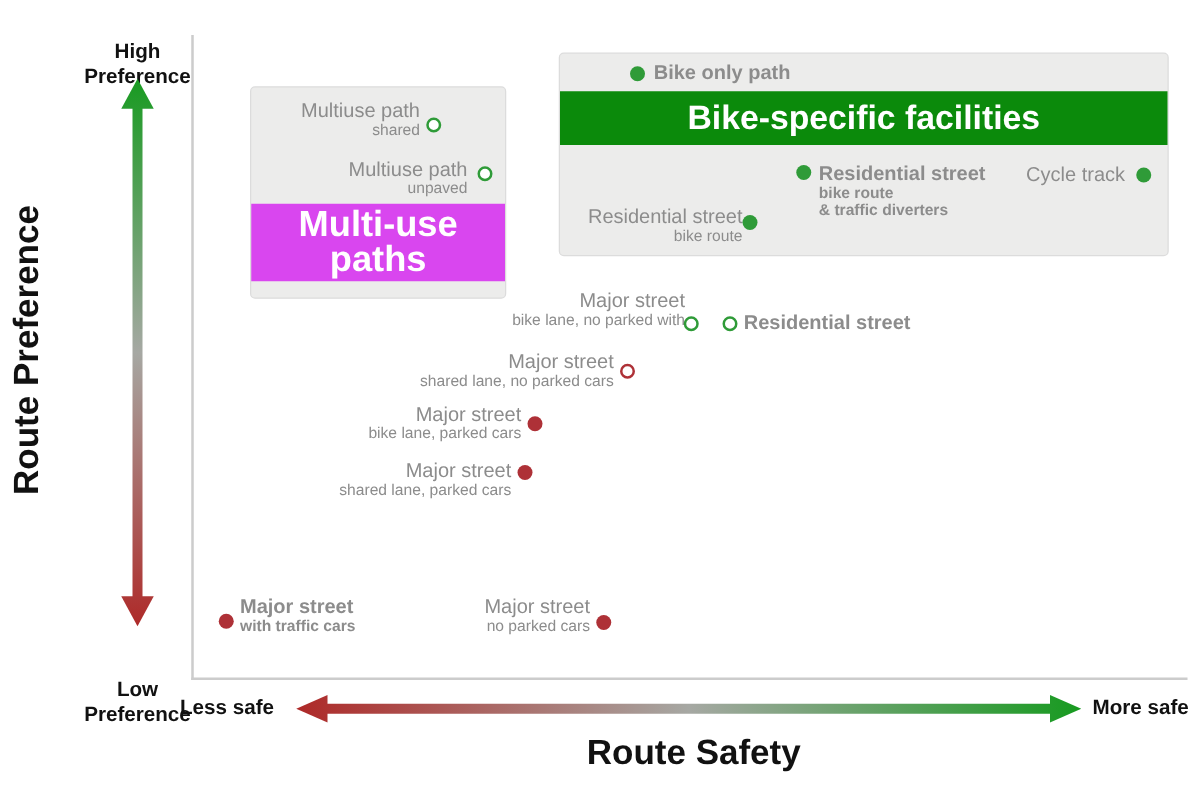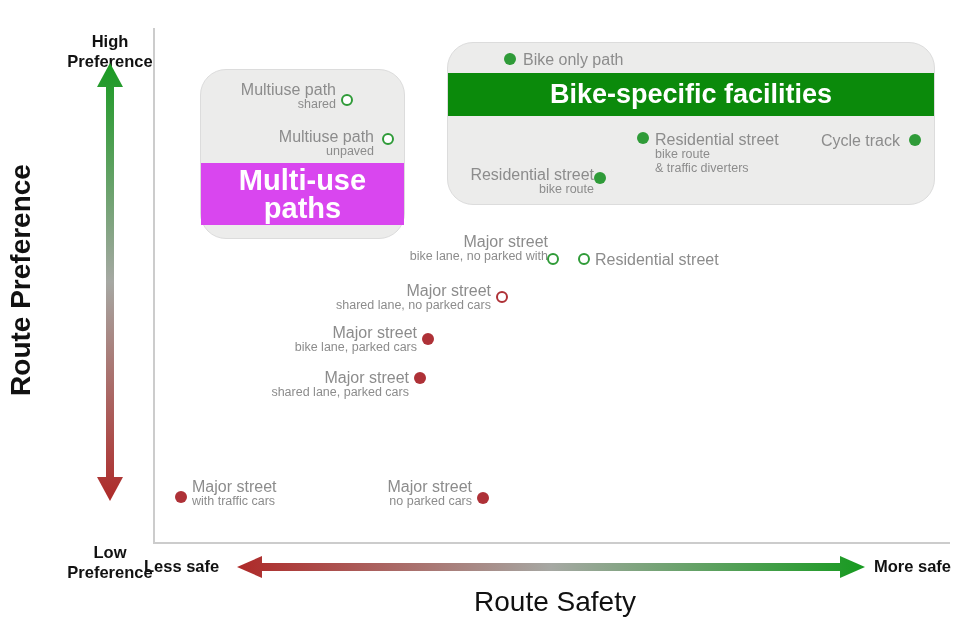--- a/index.html
+++ b/index.html
@@ -22,44 +22,44 @@
   #y-low{left:55px;top:502px;width:110px;margin-top:40px;}
   #x-left{left:144px;top:556px;width:90px;text-align:left;}
   #x-right{left:874px;top:556px;width:90px;text-align:left;}
   #y-title{
     position:absolute;left:-129px;top:262px;width:300px;height:36px;
     transform:rotate(-90deg);text-align:center;
     color:#111;font-weight:700;font-size:28px;line-height:36px;
   }
   #x-title{
     position:absolute;left:405px;top:586px;width:300px;text-align:center;
-    color:#111;font-weight:400;font-size:28px;
+    color:#111;font-weight:700;font-size:28px;
   }
   .arrow-svg{position:absolute;}
   #y-arrow{left:90px;top:60px;}
   #x-arrow{left:235px;top:553px;}
   
   .group-box{
-    position:absolute;z-index:1;border-radius:26px;
+    position:absolute;z-index:1;border-radius:4px;
     background:var(--box-bg);border:1px solid var(--box-border);
   }
   .group-banner{
     position:absolute;left:0;right:0;z-index:1;
     display:flex;align-items:center;justify-content:center;
     color:#fff;font-weight:700;white-space:pre-line;text-align:center;line-height:0.98;
   }
   
   .dot{position:absolute;z-index:3;width:12px;height:12px;border-radius:50%;box-sizing:border-box;}
   .dot.filled_green{background:var(--green-dot);}
   .dot.filled_red{background:var(--red-dot);}
   .dot.open_green{background:#fff;border:2.5px solid var(--green-dot);}
   .dot.open_red{background:#fff;border:2.5px solid var(--red-dot);}
   .pt-label{position:absolute;z-index:2;transform:translateY(-50%);color:var(--label-gray);white-space:nowrap;}
   .pt-label.left{text-align:right;}
-  .pt-label.right{text-align:left;}
+  .pt-label.right{text-align:left;font-weight:bold;}
   .pt-main{font-size:16px;line-height:17px;}
   .pt-sub{font-size:12.5px;line-height:13.5px;}
 </style>
 </head>
 <body>
 
 <div id="canvas">
 
   <div id="plot-frame"></div>
 

